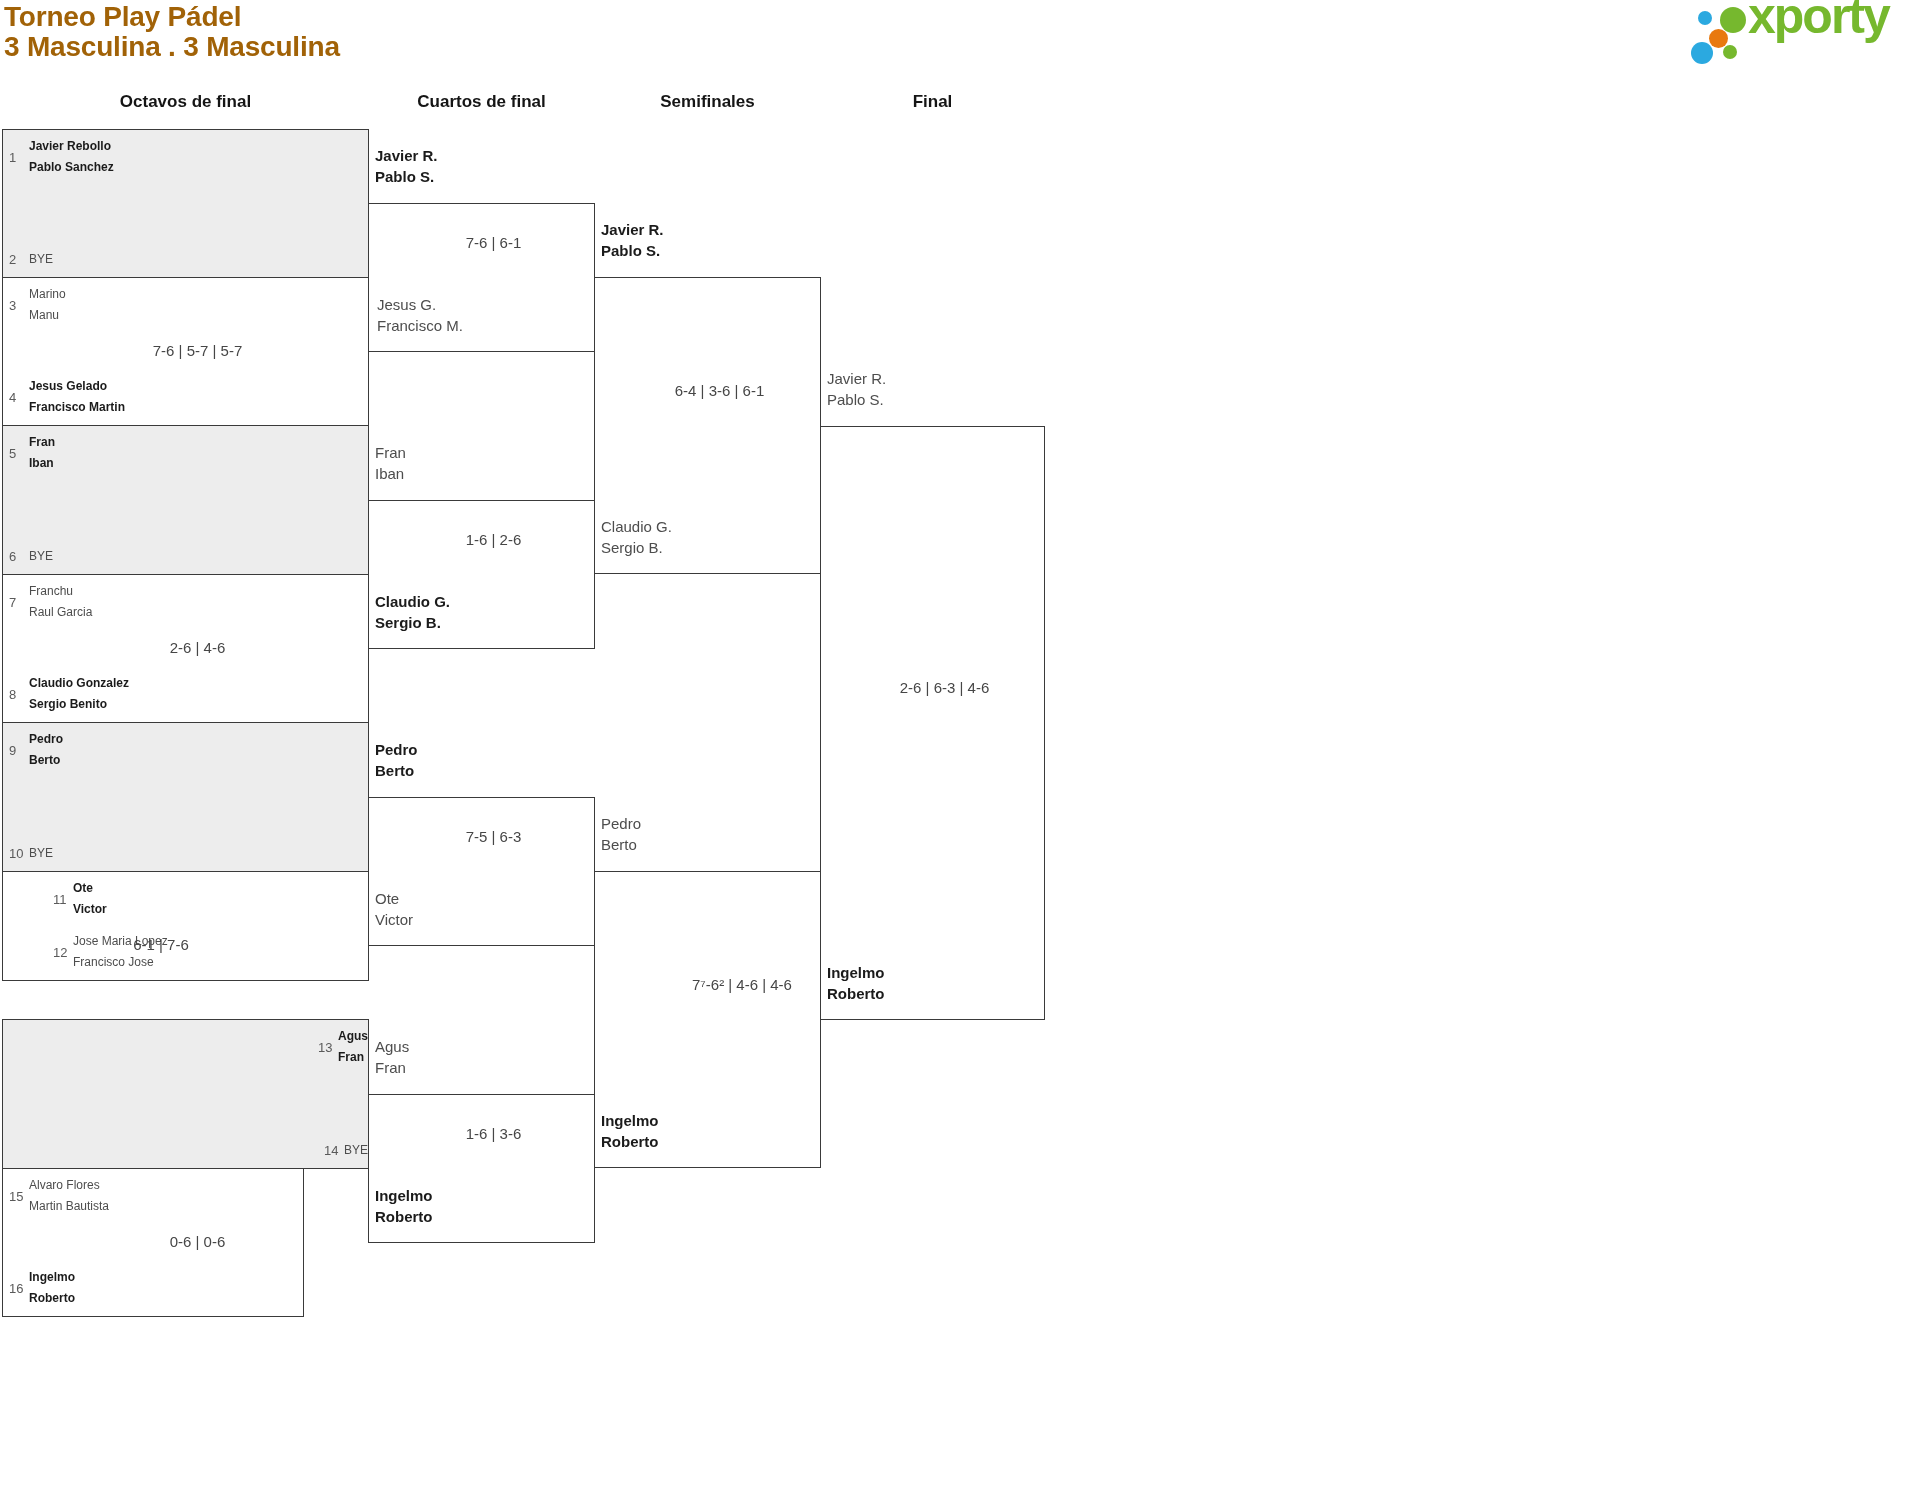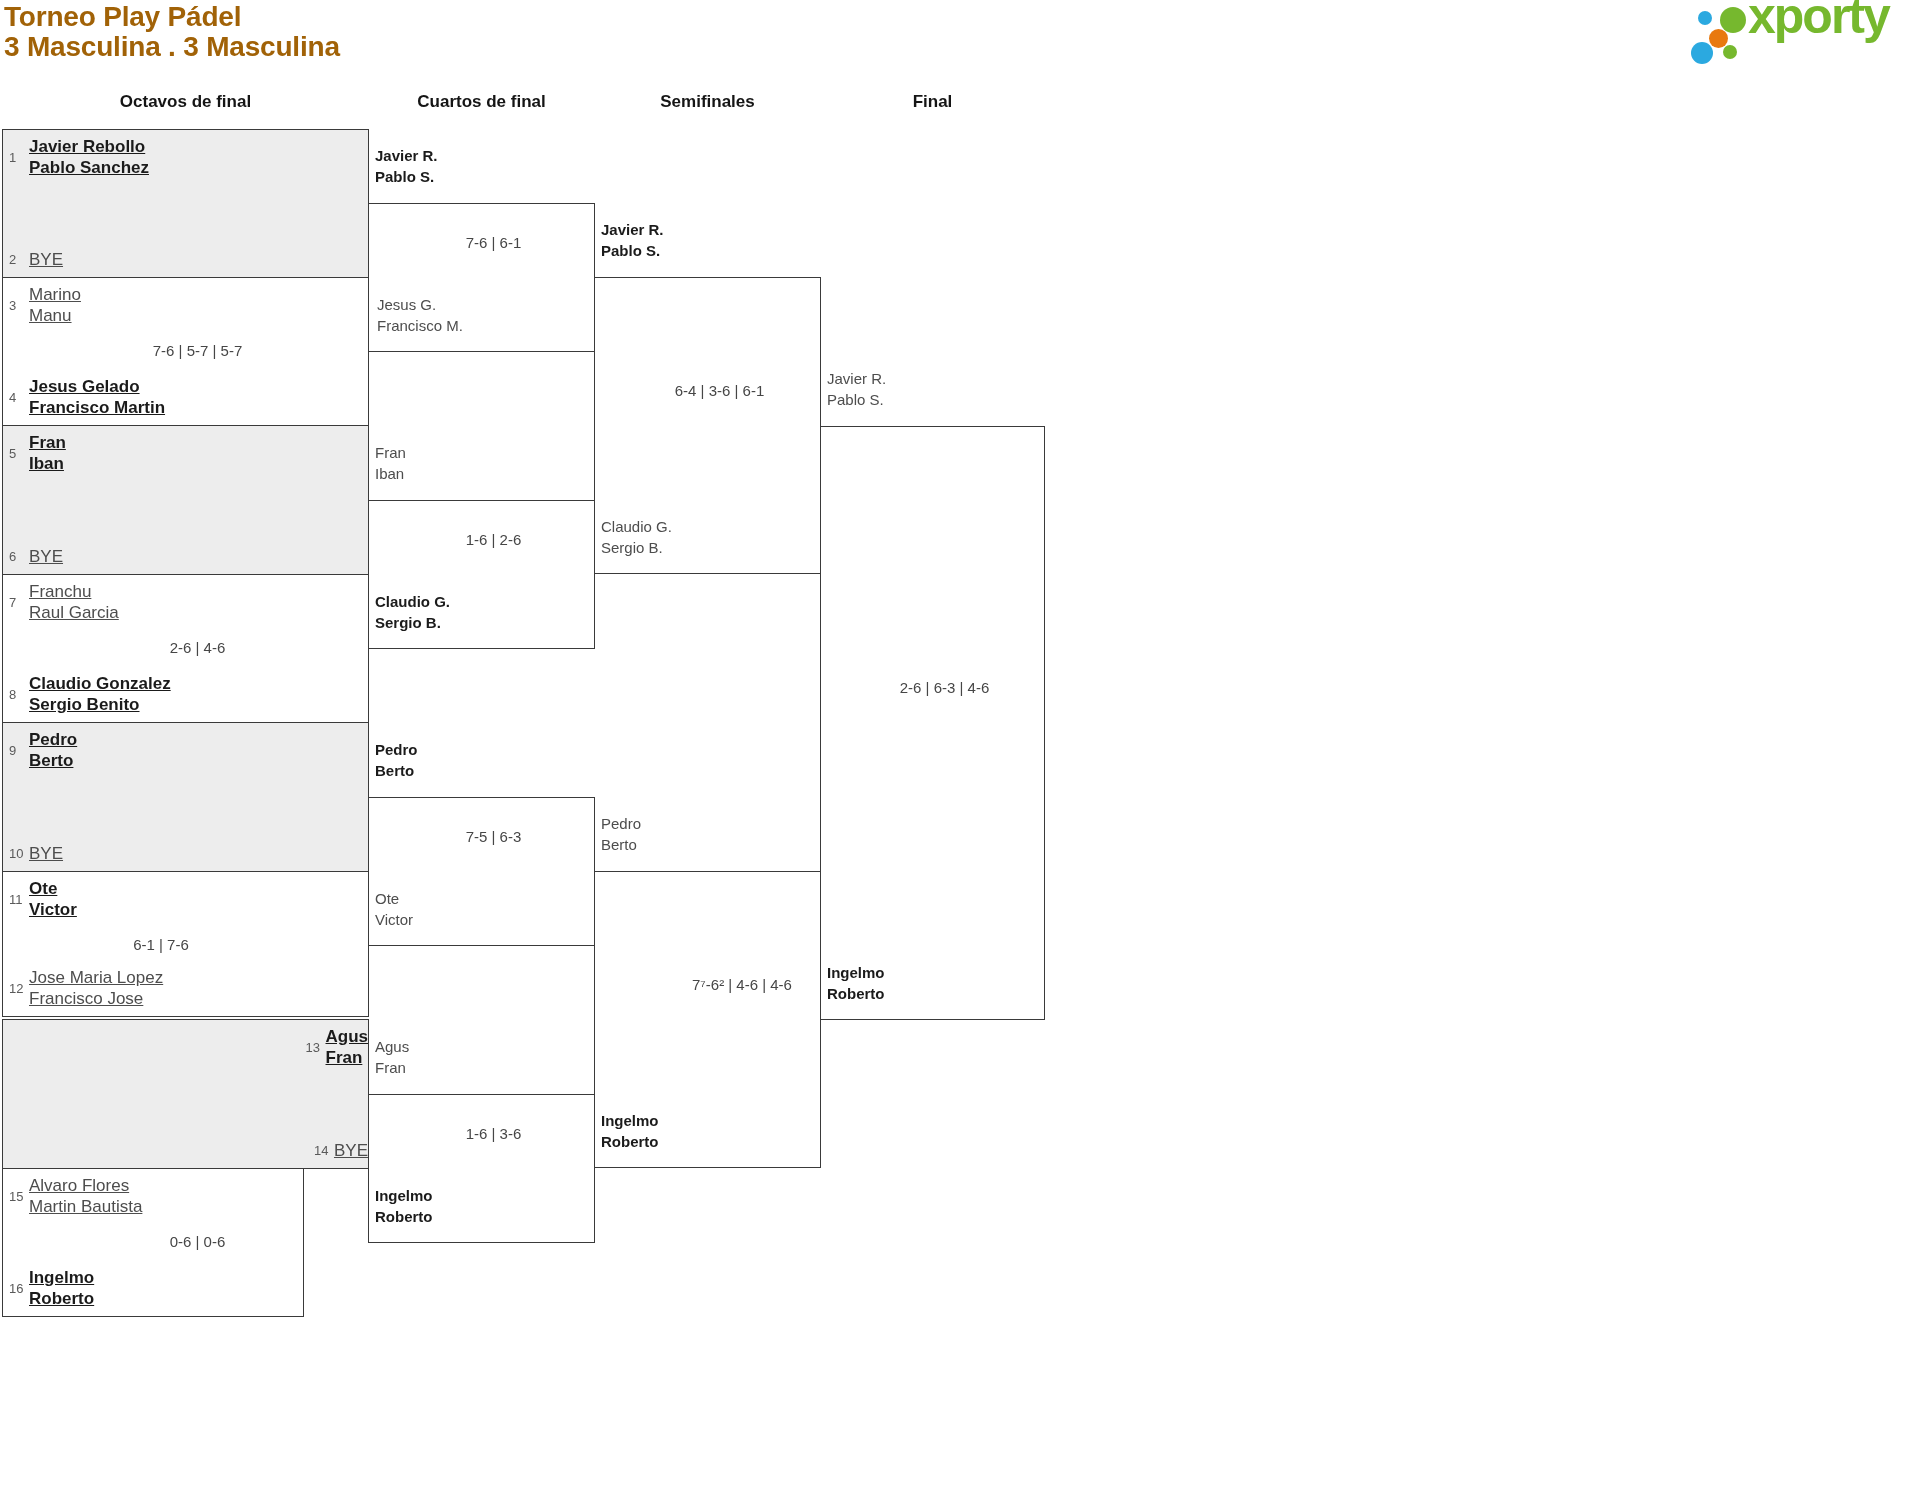--- a/index.html
+++ b/index.html
@@ -6,21 +6,21 @@
   body{font-family:"Liberation Sans",sans-serif;}
   .stage{position:relative;width:1920px;height:1492px;background:#ffffff;overflow:hidden;color:#1c1c1c;}
   .abs{position:absolute;}
   .page-title{left:4px;top:2px;font-size:28px;font-weight:700;line-height:30px;color:#a16207;letter-spacing:-0.2px;}
   .round-header{top:92px;height:22px;font-size:17px;font-weight:600;text-align:center;color:#151515;}
   .box{border:1px solid #3a3a3a;box-sizing:border-box;background:transparent;}
   .oct{background:#ffffff;display:flex;flex-direction:column;justify-content:space-between;padding:6px 0 7px 0;}
   .oct.bye-match{background:#ededed;}
   .slot{display:flex;align-items:center;}
   .seed{flex:none;width:20px;padding-left:6px;font-size:13px;color:#5a5a5a;}
-  .names{font-size:17px;line-height:21px;color:#4d4d4d;text-decoration:underline;}
+  .names{font-size:12px;line-height:21px;color:#4d4d4d;}
   .nline{display:block;white-space:nowrap;}
   .nline:empty{display:none;}
   .names.bold{font-weight:700;color:#1b1b1b;}
   .plabel{font-size:15px;line-height:21px;color:#4d4d4d;width:215px;}
   .plabel.bold{font-weight:700;color:#1b1b1b;}
   .score{font-size:15px;line-height:22px;color:#464646;text-align:center;white-space:nowrap;padding-left:12px;}
   .logo{display:block;text-decoration:none;}
   .dot{position:absolute;border-radius:50%;}
   .logo-text{position:absolute;left:58px;top:-14px;font-size:50px;line-height:56px;font-weight:700;letter-spacing:-2px;}
 </style>
@@ -123,21 +123,21 @@
         </span>
     </div>
     <div class="slot">
       <span class="seed">10</span>
       <span class="names">
           <span class="nline">BYE</span>
         </span>
     </div>
   </div>
 
-  <div class="abs box oct" style="left:2px;top:871px;width:367px;height:146px;">
+  <div class="abs box oct" style="left:2px;top:871px;width:367px;height:110px;padding-left:44px;">
     <div class="slot">
       <span class="seed">11</span>
       <span class="names bold">
           <span class="nline">Ote</span>
           <span class="nline">Victor</span>
         </span>
     </div>
     <div class="slot">
       <span class="seed">12</span>
       <span class="names">

